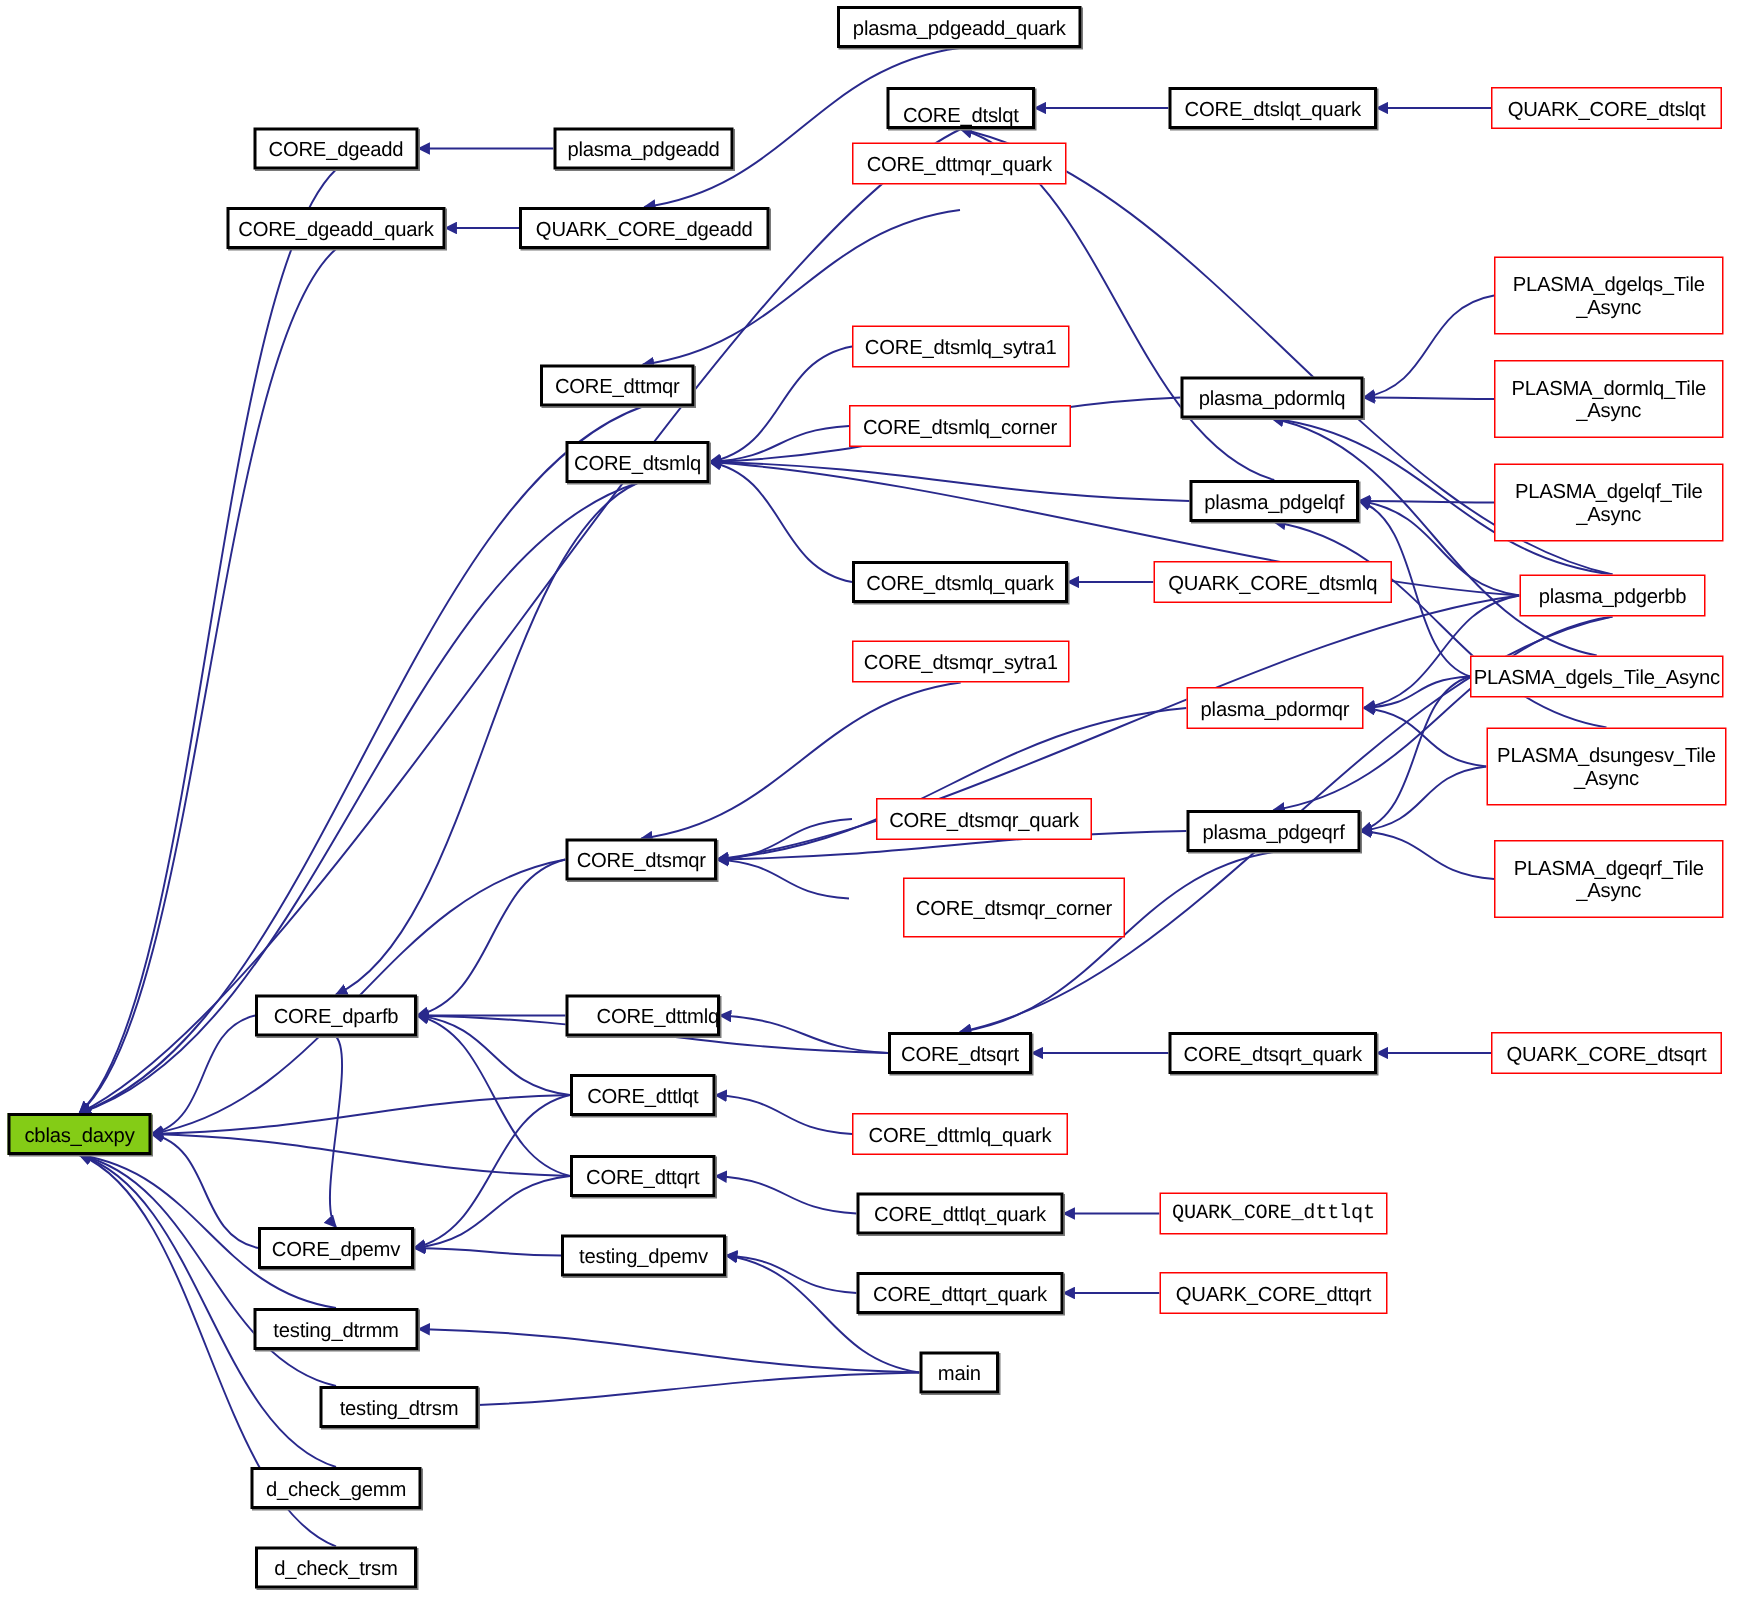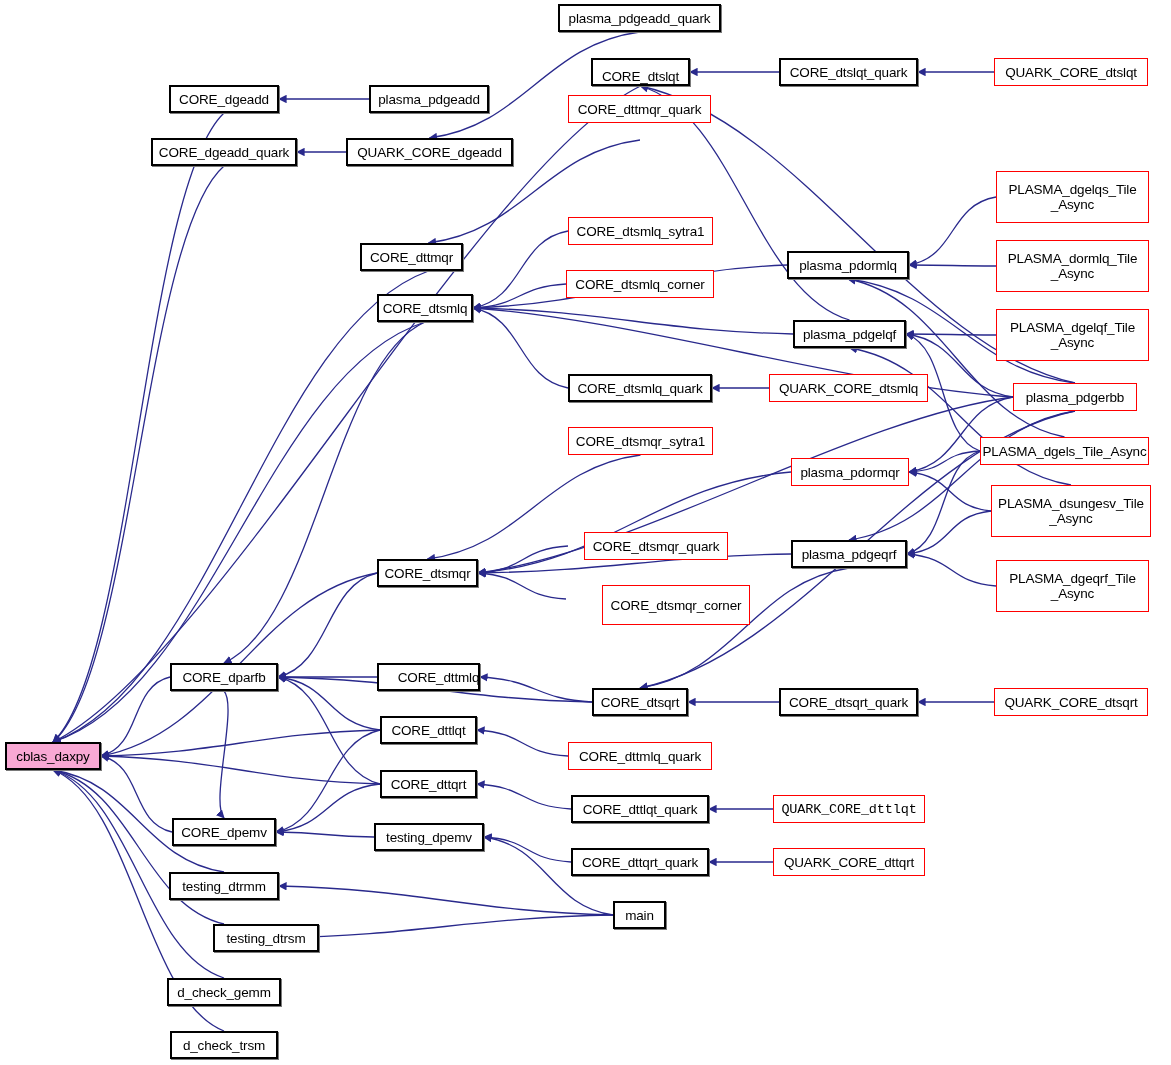--- a/index.html
+++ b/index.html
@@ -39,21 +39,21 @@
     z-index: 5;
   }
   .node.black {
     border-color: #000000;
     box-shadow: 1px 1px 0 0 #7a7a7a;
   }
   .node.red {
     border: 1px solid #ff0000;
   }
   .node.current {
-    background: #f9a8d4;
+    background: #84cc16;
     border-color: #000000;
     box-shadow: 1px 1px 0 0 #7a7a7a;
   }
   .node span { display: block; }
 </style>
 </head>
 <body>
 
 <div id="canvas">
   <svg id="edge-layer" viewBox="0 0 1171 1065" xmlns="http://www.w3.org/2000/svg">

